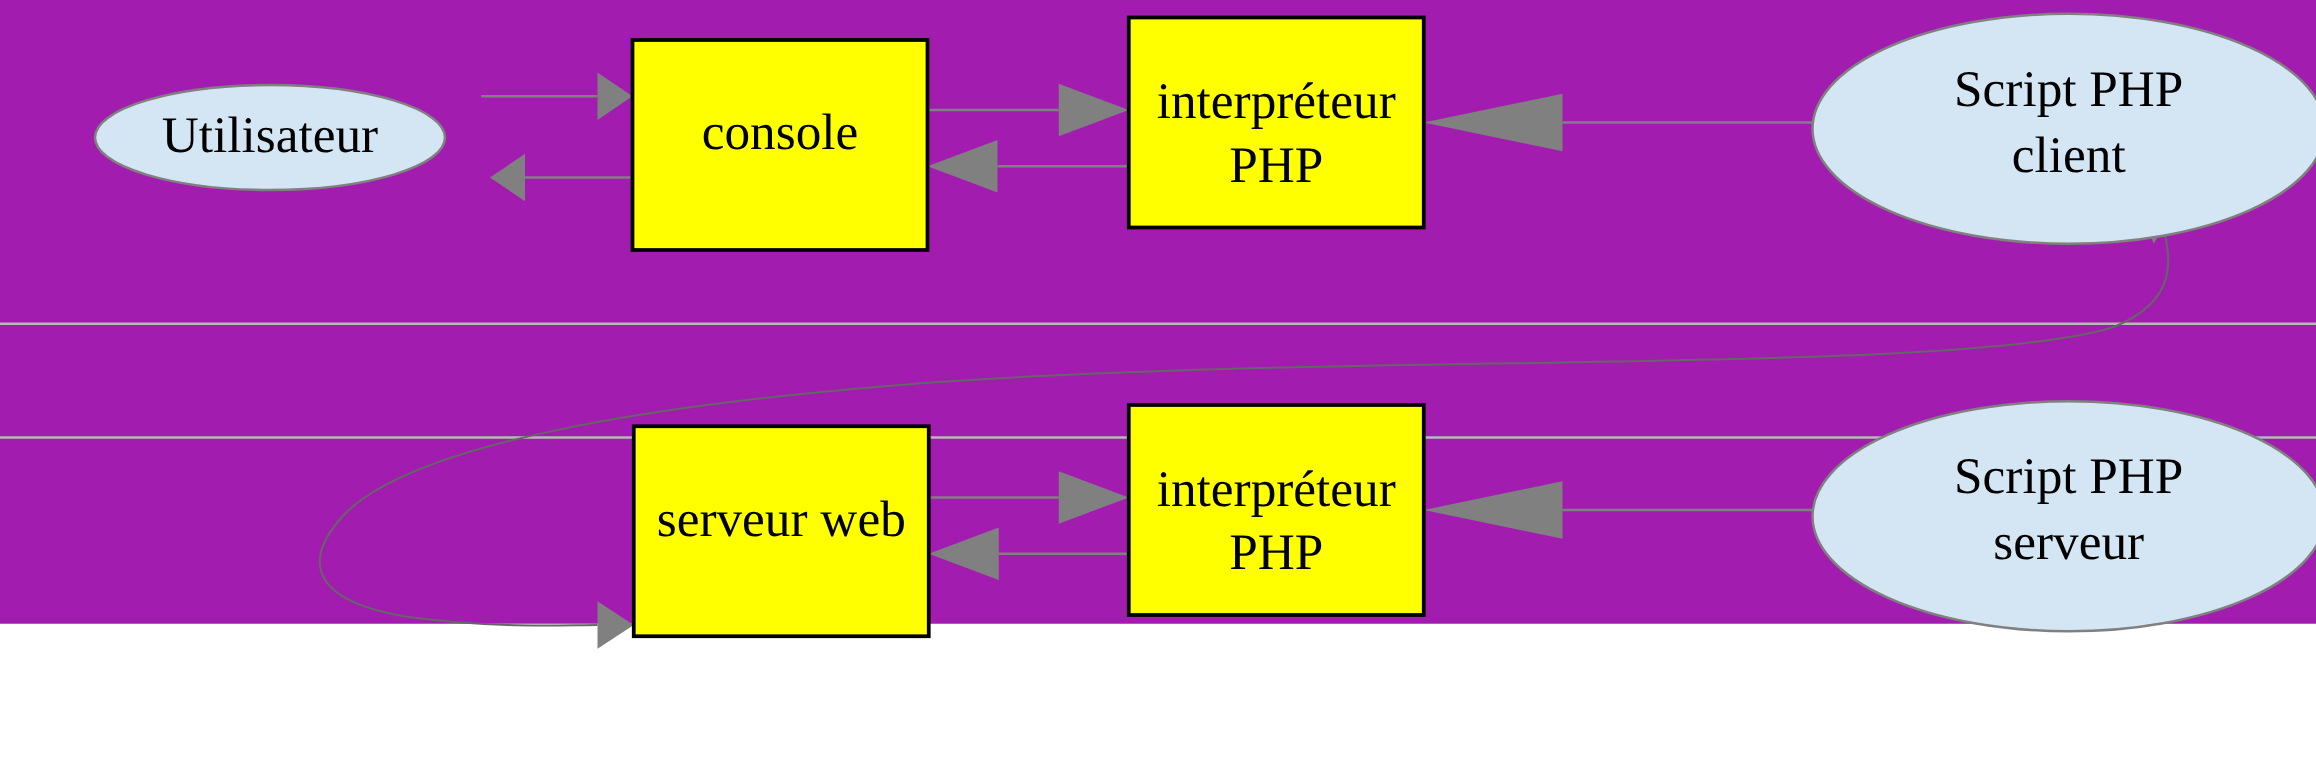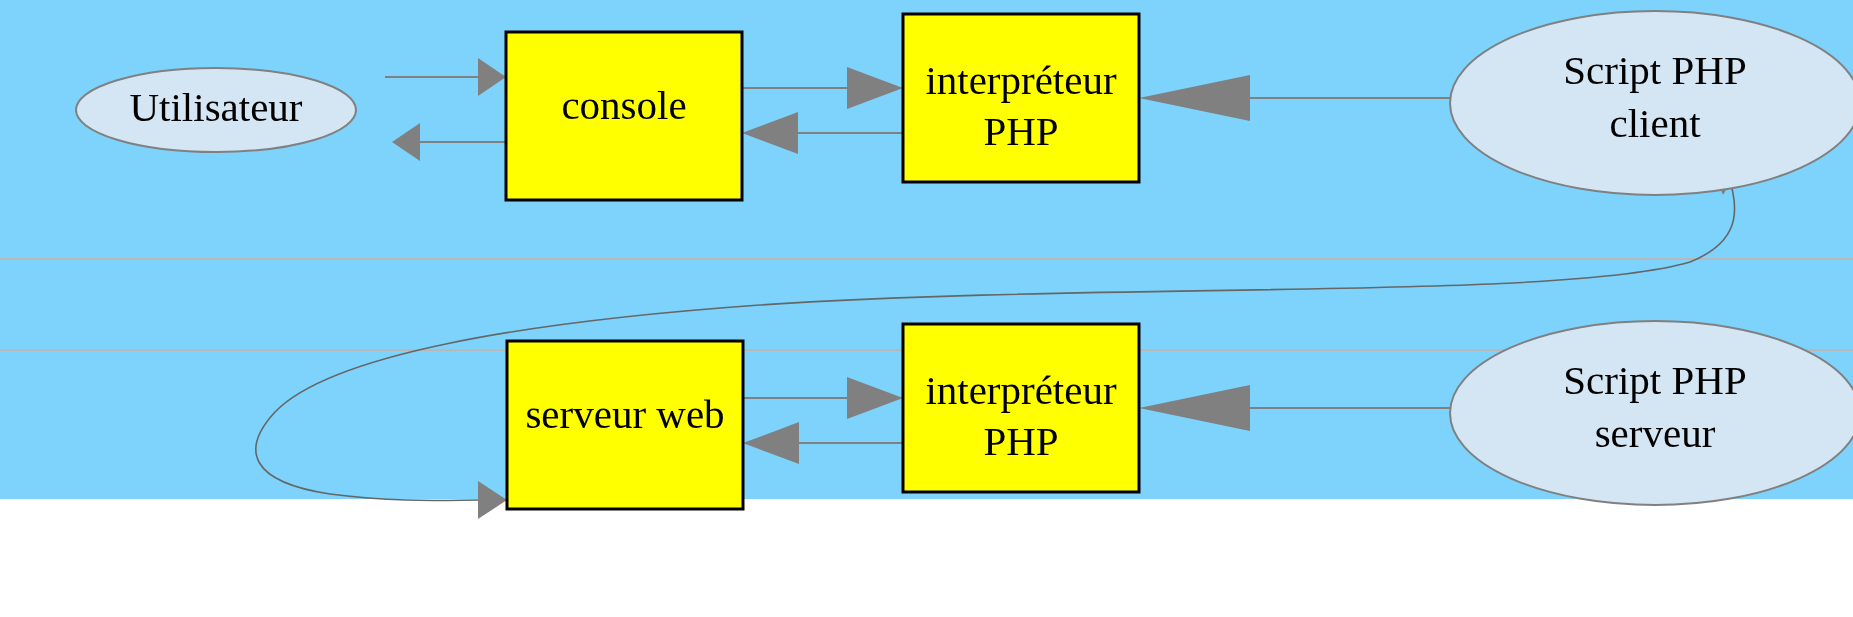--- a/index.html
+++ b/index.html
@@ -10,21 +10,21 @@
   body {
     width: 1853px;
     height: 617px;
     font-family: "Liberation Serif", "DejaVu Serif", serif;
     overflow: hidden;
   }
   #diagram-root {
     position: relative;
     width: 1853px;
     height: 499px;
-    background: #7dd3fc;
+    background: #a21caf;
   }
   svg#diagram-svg {
     position: absolute;
     top: 0;
     left: 0;
     width: 1853px;
     height: 617px;
     display: block;
   }
   .node-box {

